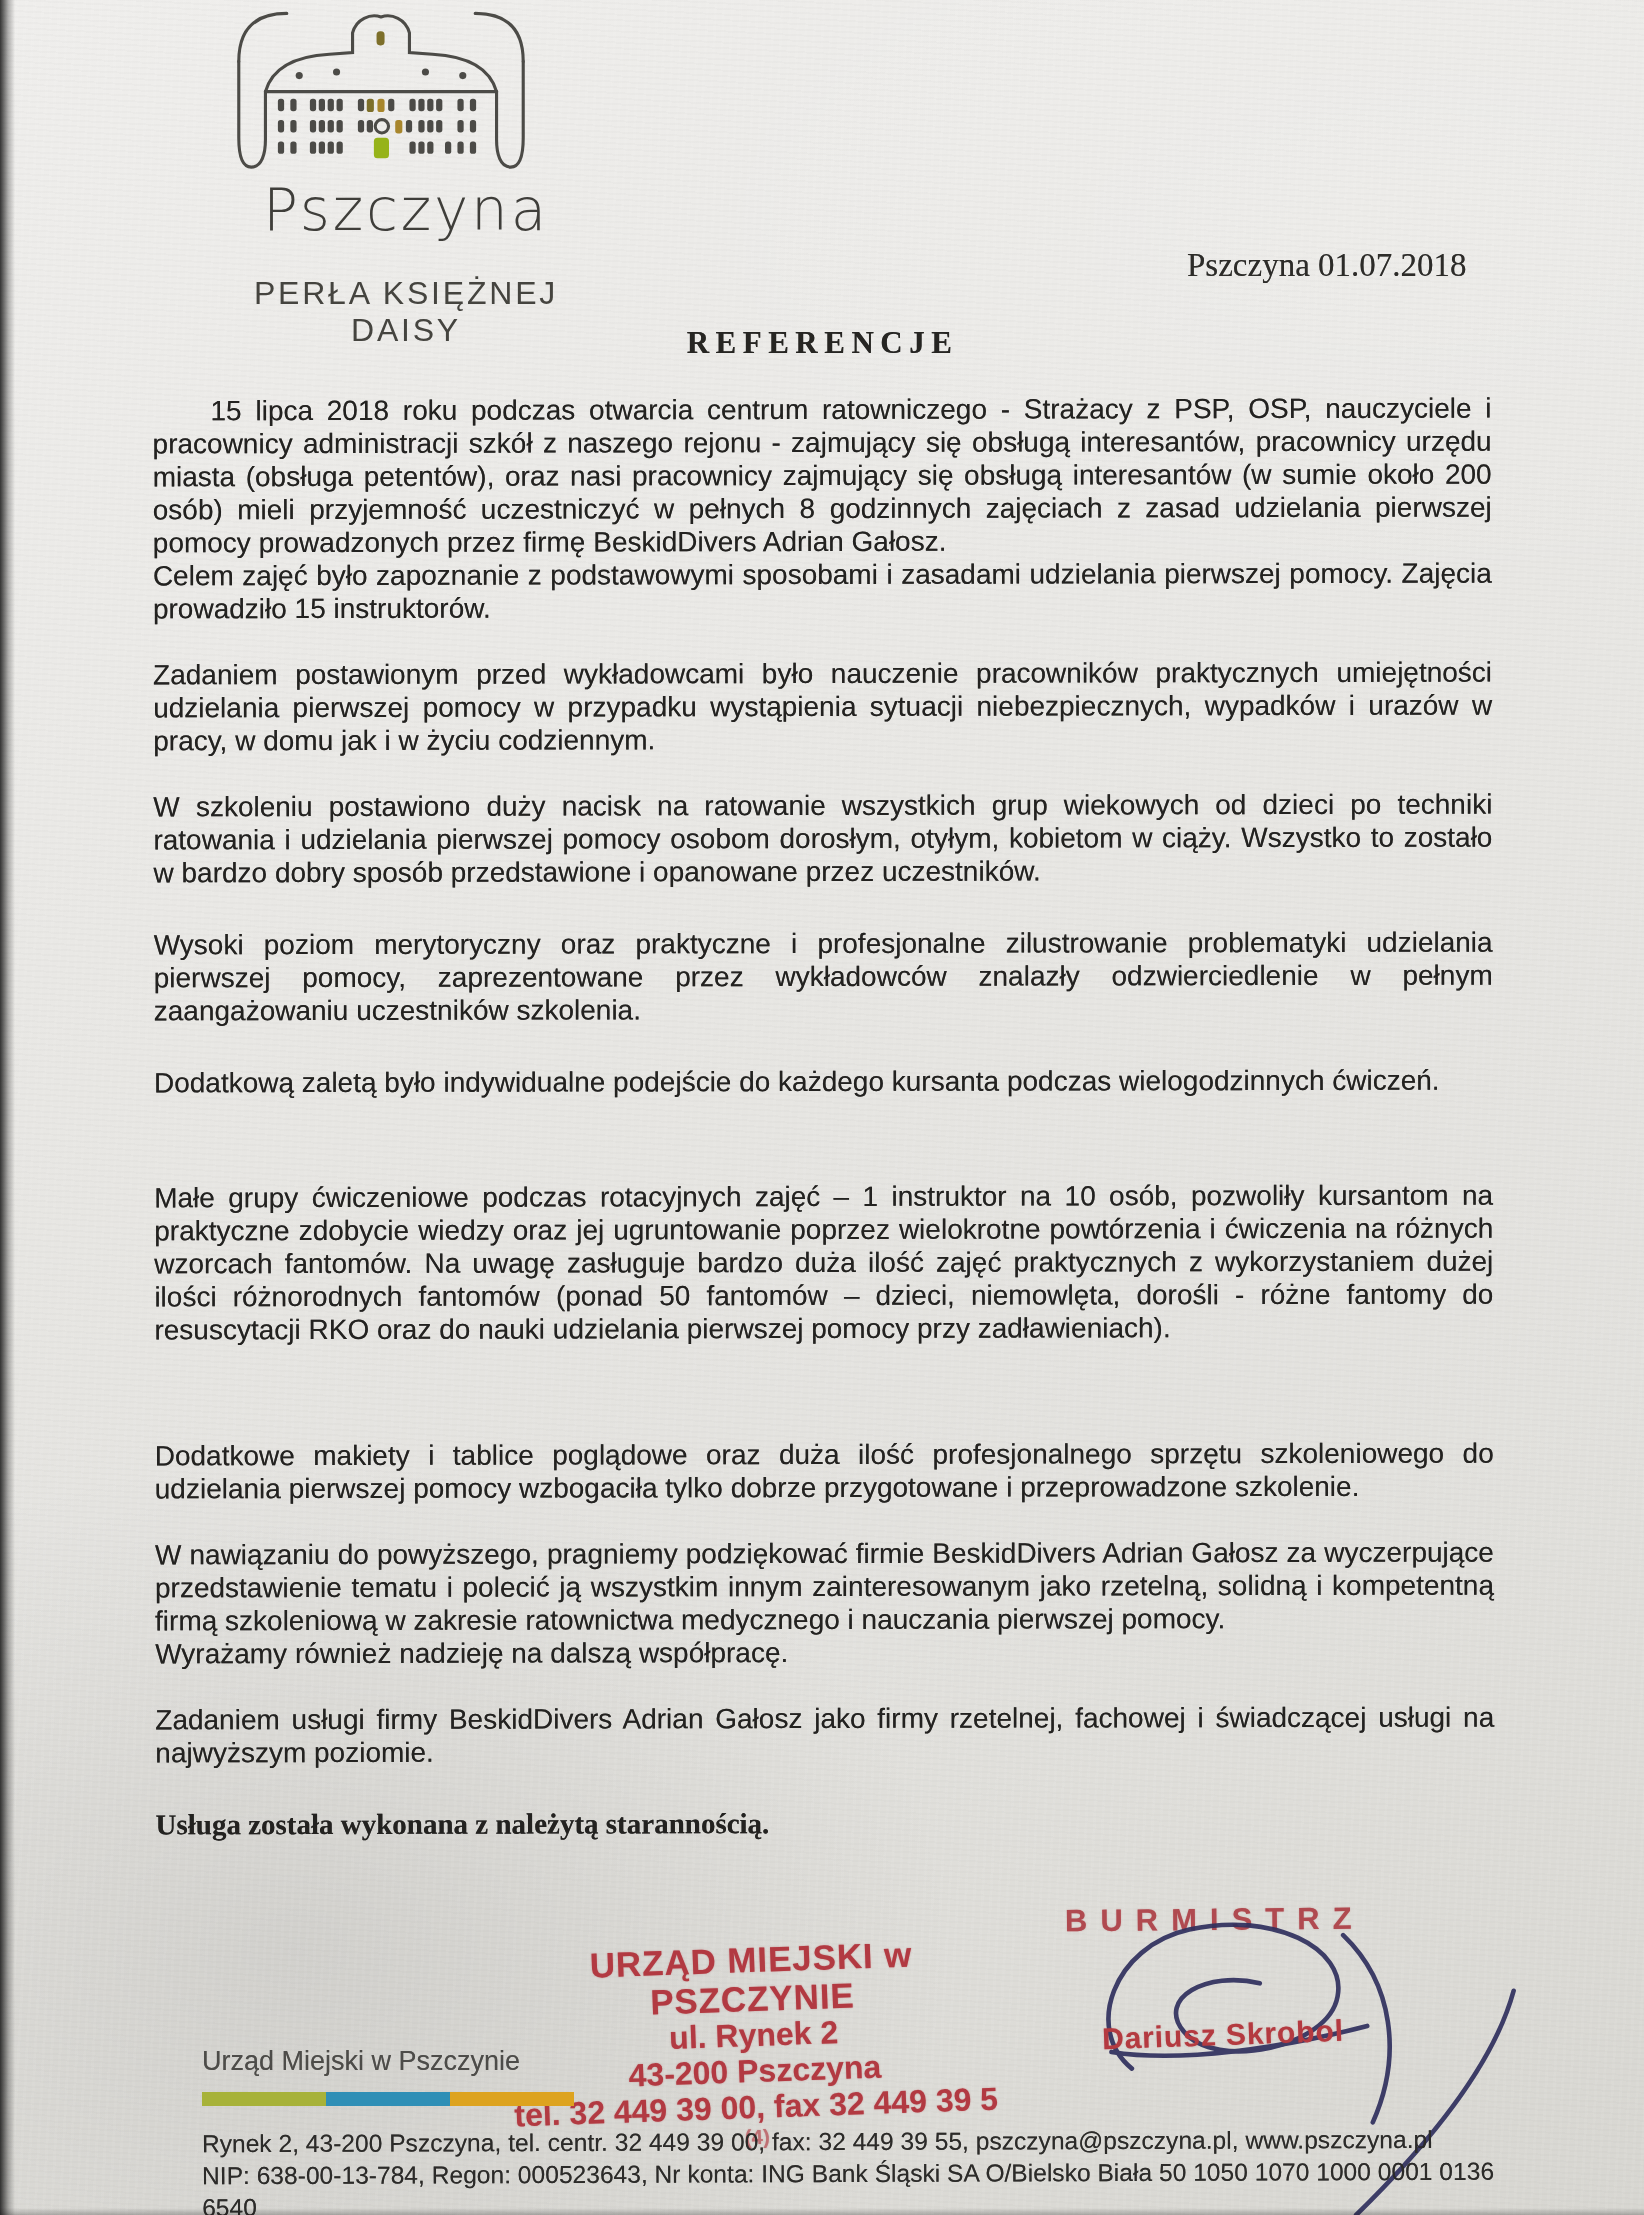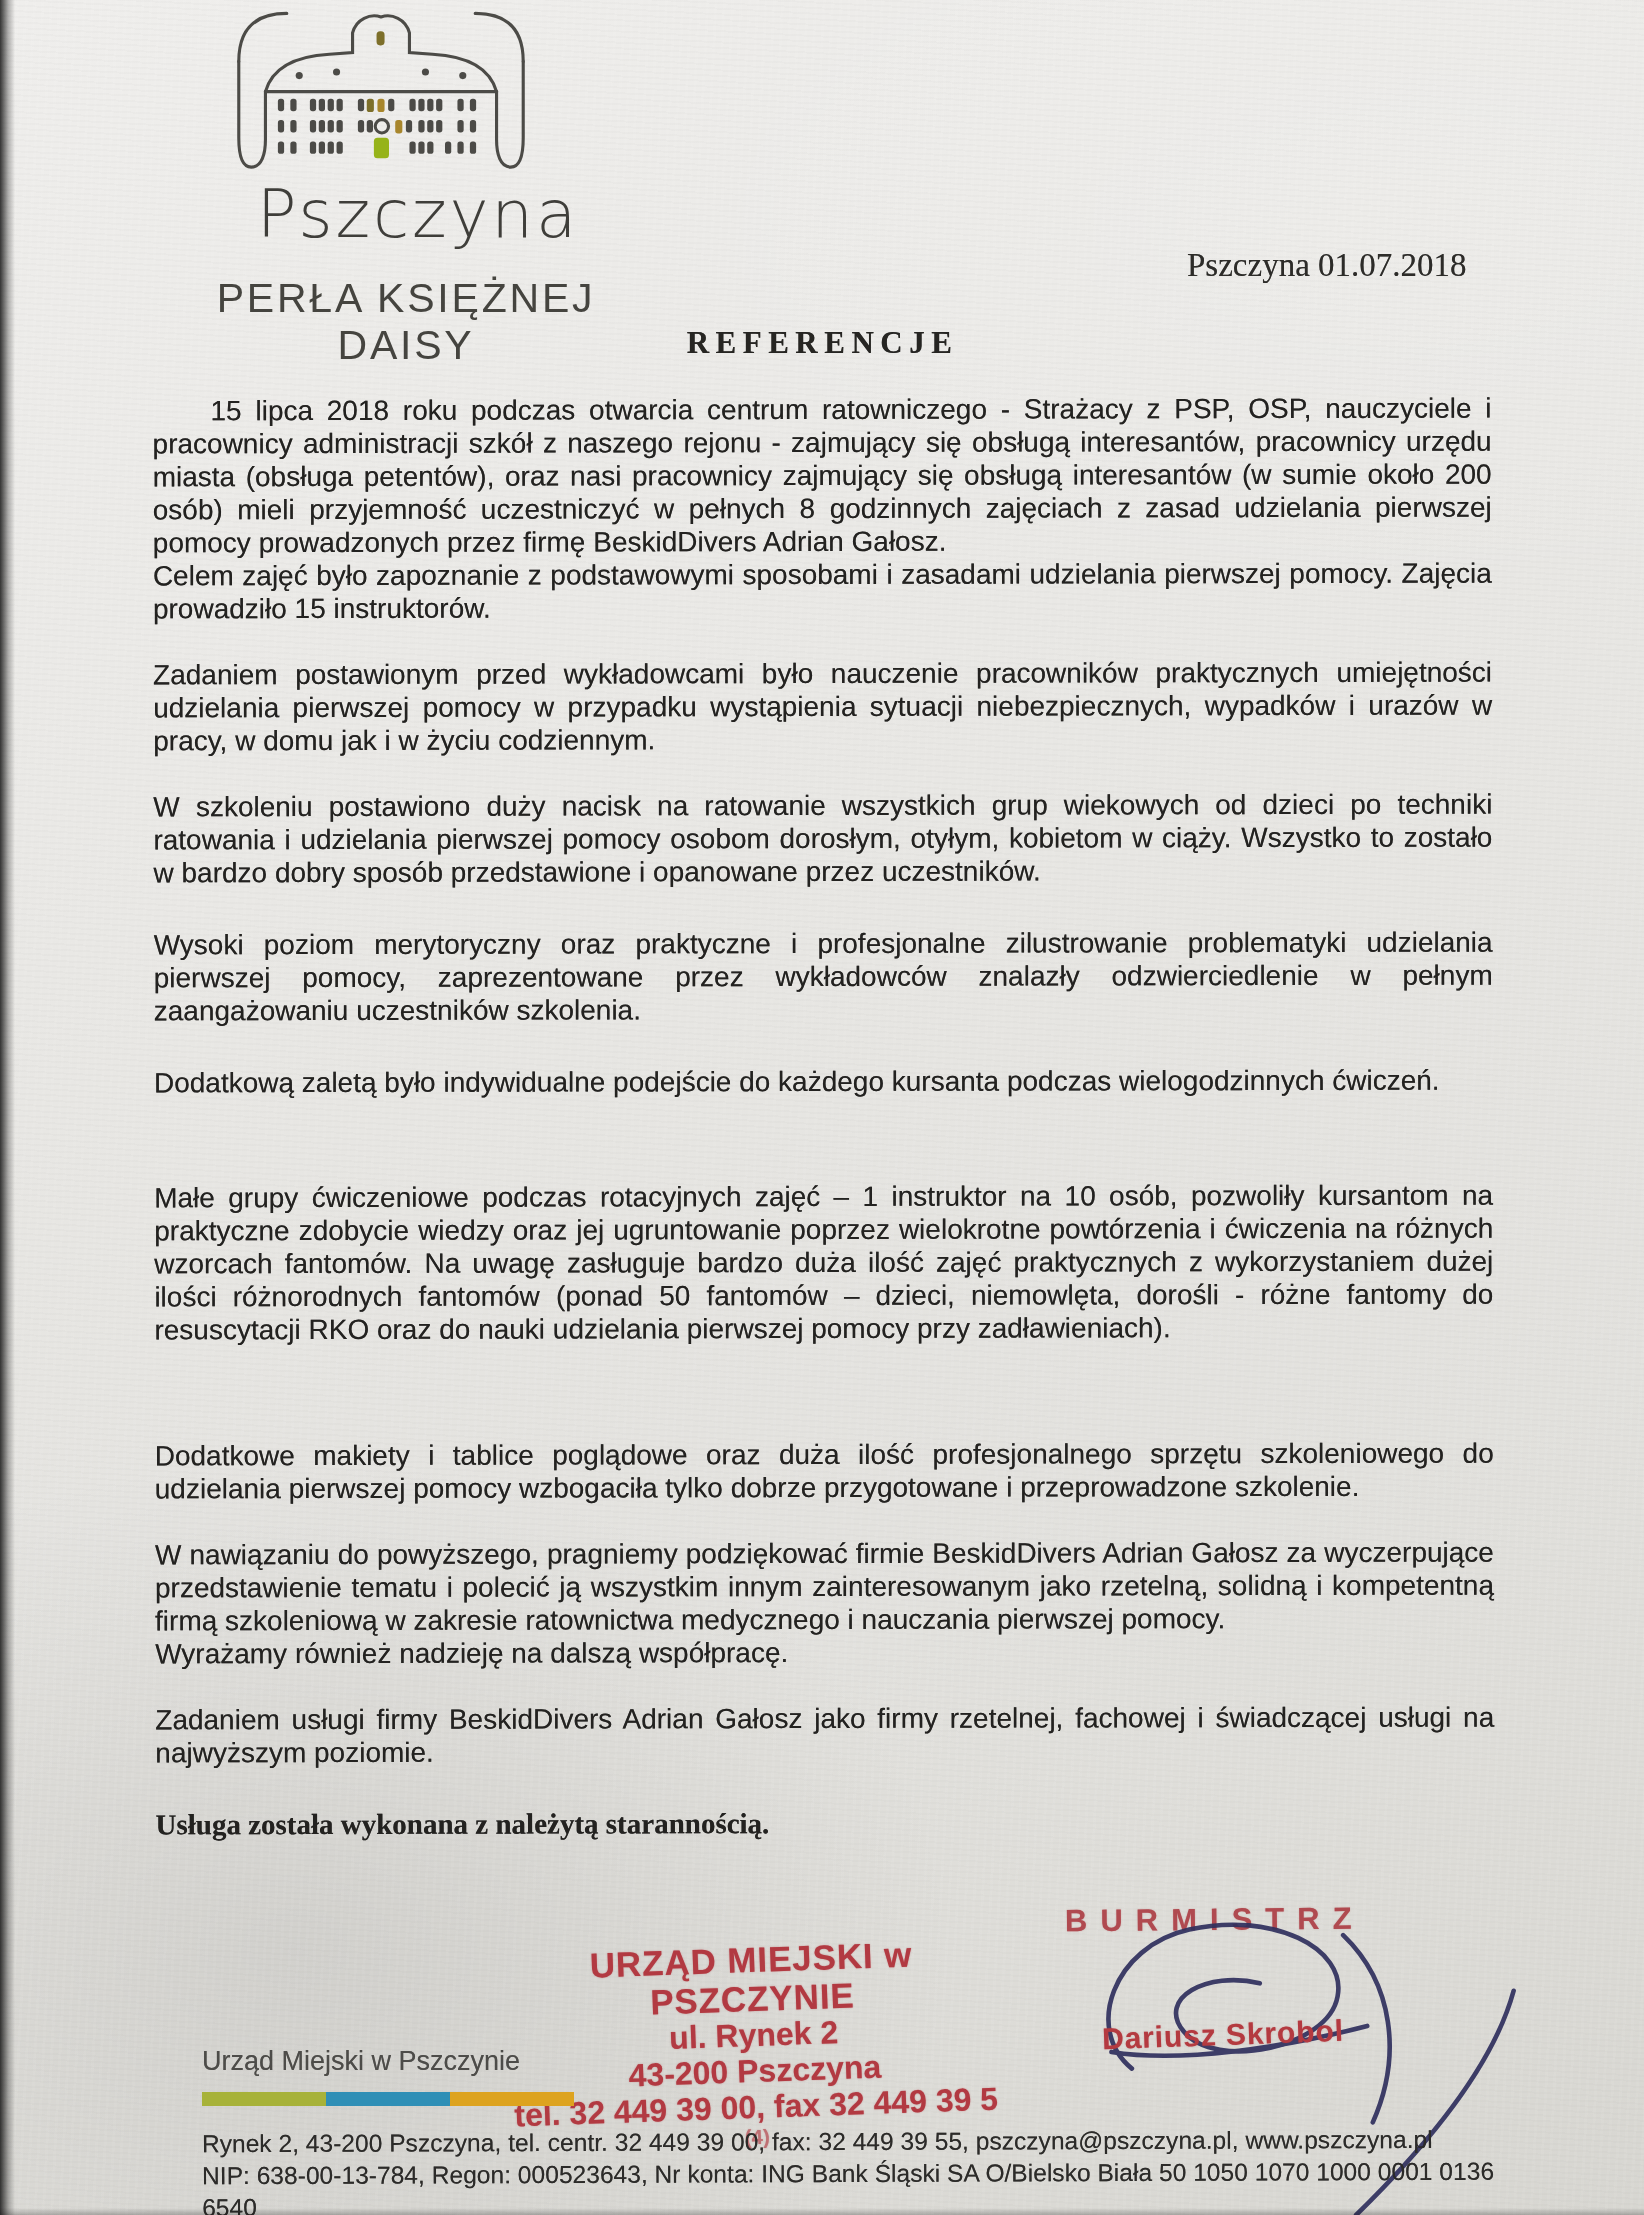--- a/index.html
+++ b/index.html
@@ -23,25 +23,25 @@
   .scan-edge-bottom{
     position:absolute; left:0; bottom:0; width:100%; height:7.4px;
     background:linear-gradient(0deg, rgba(12,12,12,.25), transparent);
   }
 
   
   .castle{position:absolute; left:221px; top:5.6px;}
   .wordmark{
     position:absolute; left:211px; top:176px; width:390px;
     font-family:"DejaVu Sans",sans-serif; font-weight:300;
-    font-size:66px; letter-spacing:2.8px; color:#3f3e3a; text-align:center;margin-left:12px;
+    font-size:58px; letter-spacing:2.8px; color:#3f3e3a; text-align:center;
   }
   .tagline{
     position:absolute; left:211px; top:275px; width:390px; text-align:center;
-    font-size:41px; letter-spacing:2.8px; color:#45443f;
+    font-size:32px; letter-spacing:2.8px; color:#45443f;
   }
   .dateline{
     position:absolute; left:1187px; top:247px; width:297px;
     font-family:"Liberation Serif",serif; font-size:33px; color:#2d2c29;
     text-shadow:0 0 0.6px rgba(0,0,0,.5);
   }
   .doc-title{
     position:absolute; left:0; top:325px; width:1645px; text-align:center;
     font-family:"Liberation Serif",serif; font-weight:bold; font-size:31px;
     letter-spacing:6.5px; color:#262522; text-shadow:0 0 0.6px rgba(0,0,0,.5);

